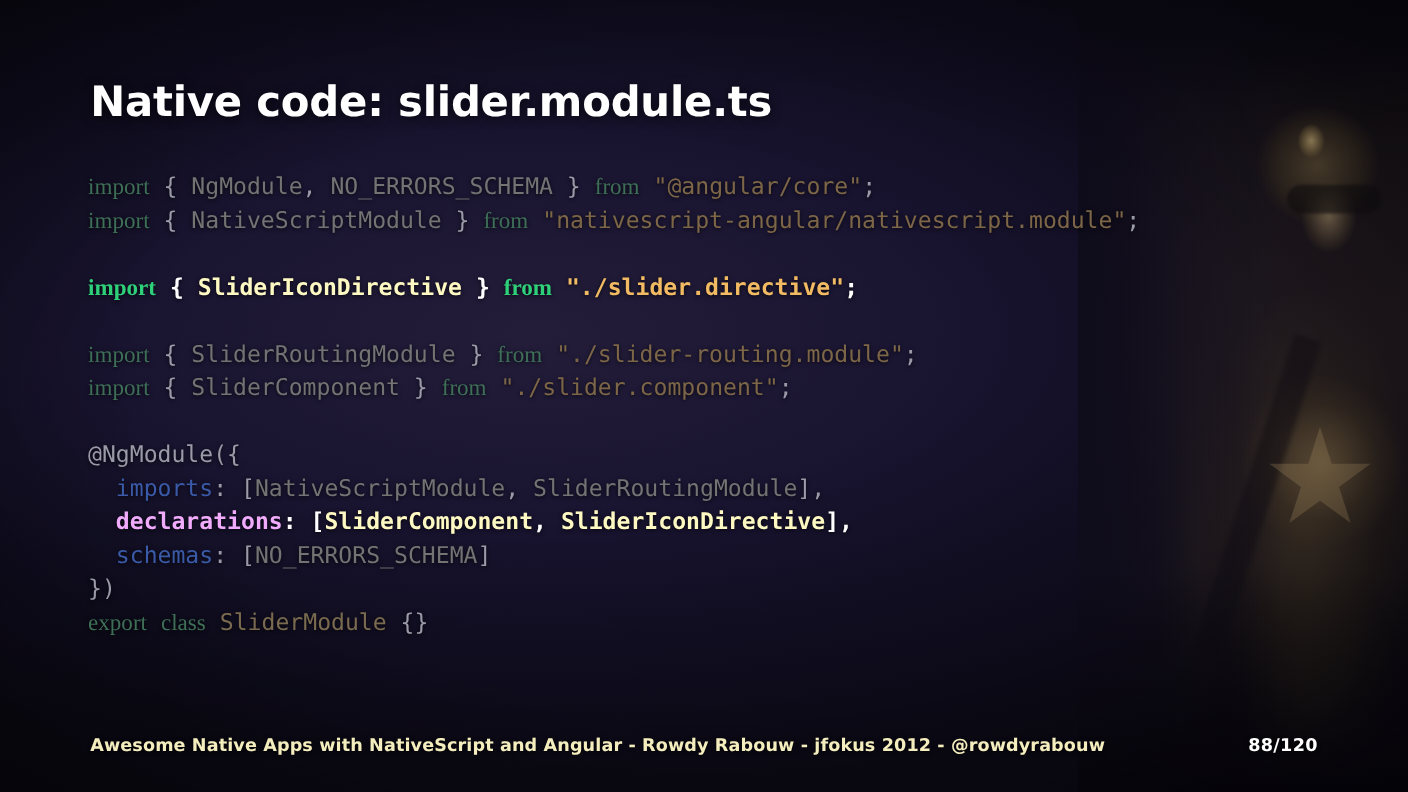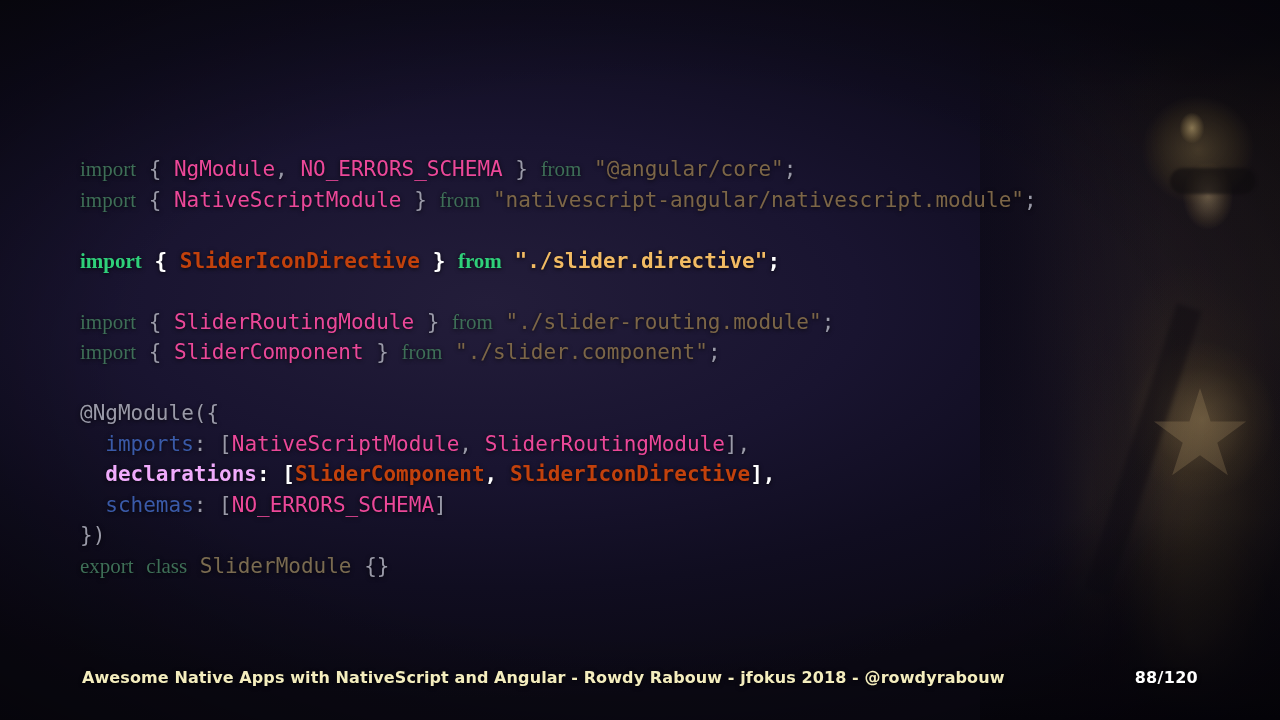--- a/index.html
+++ b/index.html
@@ -113,30 +113,30 @@
     font-size:21px;
     line-height:30.5px;
     white-space:pre;
     text-shadow:0 1px 4px rgba(0,0,0,.75);
   }
   .code .line { height:30.5px; }
   .code .blank { height:30.5px; }
 
   
   .k   { color:#3e6f57;font-family:Liberation Serif, serif; }             
-  .id  { color:#ec4899; }             
+  .id  { color:#737373; }             
   .pun { color:#9a9aa8; }             
   .str { color:#7c6647; }             
   .prp { color:#3a5aa8;text-align:right; }             
   .cls { color:#7a6b50;text-align:center; }             
 
   
   .hl        { font-weight:bold; }
   .hl .k     { color:#2fd07a; }
-  .hl .id    { color:#c2410c;text-align:right; }
+  .hl .id    { color:#fef9c3;text-align:right; }
   .hl .pun   { color:#ffffff; }
   .hl .str   { color:#f2bb63; }
   .hl .prp   { color:#f0abfc; }
 
   
   .footer-text {
     position:absolute;
     left:82px; bottom:33px;
     font-family:"DejaVu Sans", sans-serif;
     font-size:16px;
@@ -169,20 +169,21 @@
     <div class="figure"></div>
     <div class="goggles"></div>
     <div class="strap"></div>
     <div class="star"></div>
     <div class="fade-left"></div>
     <div class="fade-v"></div>
   </div>
 
   <div class="bg-vignette"></div>
 
+  <h1 class="title">Native code: slider.module.ts</h1>
 
   <pre class="code" id="code-block"><div class="line"><span class="k">import</span><span class="pun"> { </span><span class="id">NgModule</span><span class="pun">, </span><span class="id">NO_ERRORS_SCHEMA</span><span class="pun"> } </span><span class="k">from</span><span class="pun"> </span><span class="str">"@angular/core"</span><span class="pun">;</span></div><div class="line"><span class="k">import</span><span class="pun"> { </span><span class="id">NativeScriptModule</span><span class="pun"> } </span><span class="k">from</span><span class="pun"> </span><span class="str">"nativescript-angular/nativescript.module"</span><span class="pun">;</span></div><div class="blank"> </div><div class="line hl"><span class="k">import</span><span class="pun"> { </span><span class="id">SliderIconDirective</span><span class="pun"> } </span><span class="k">from</span><span class="pun"> </span><span class="str">"./slider.directive"</span><span class="pun">;</span></div><div class="blank"> </div><div class="line"><span class="k">import</span><span class="pun"> { </span><span class="id">SliderRoutingModule</span><span class="pun"> } </span><span class="k">from</span><span class="pun"> </span><span class="str">"./slider-routing.module"</span><span class="pun">;</span></div><div class="line"><span class="k">import</span><span class="pun"> { </span><span class="id">SliderComponent</span><span class="pun"> } </span><span class="k">from</span><span class="pun"> </span><span class="str">"./slider.component"</span><span class="pun">;</span></div><div class="blank"> </div><div class="line"><span class="pun">@NgModule({</span></div><div class="line"><span class="pun">  </span><span class="prp">imports</span><span class="pun">: [</span><span class="id">NativeScriptModule</span><span class="pun">, </span><span class="id">SliderRoutingModule</span><span class="pun">],</span></div><div class="line hl"><span class="pun">  </span><span class="prp">declarations</span><span class="pun">: [</span><span class="id">SliderComponent</span><span class="pun">, </span><span class="id">SliderIconDirective</span><span class="pun">],</span></div><div class="line"><span class="pun">  </span><span class="prp">schemas</span><span class="pun">: [</span><span class="id">NO_ERRORS_SCHEMA</span><span class="pun">]</span></div><div class="line"><span class="pun">})</span></div><div class="line"><span class="k">export</span><span class="pun"> </span><span class="k">class</span><span class="pun"> </span><span class="cls">SliderModule</span><span class="pun"> {}</span></div></pre>
 
-  <div class="footer-text">Awesome Native Apps with NativeScript and Angular - Rowdy Rabouw - jfokus 2018 - @rowdyrabouw</div>
+  <div class="footer-text">Awesome Native Apps with NativeScript and Angular - Rowdy Rabouw - jfokus 2012 - @rowdyrabouw</div>
 
   <div class="page-num">88/120</div>
 
 </div>
 
 </body></html>

